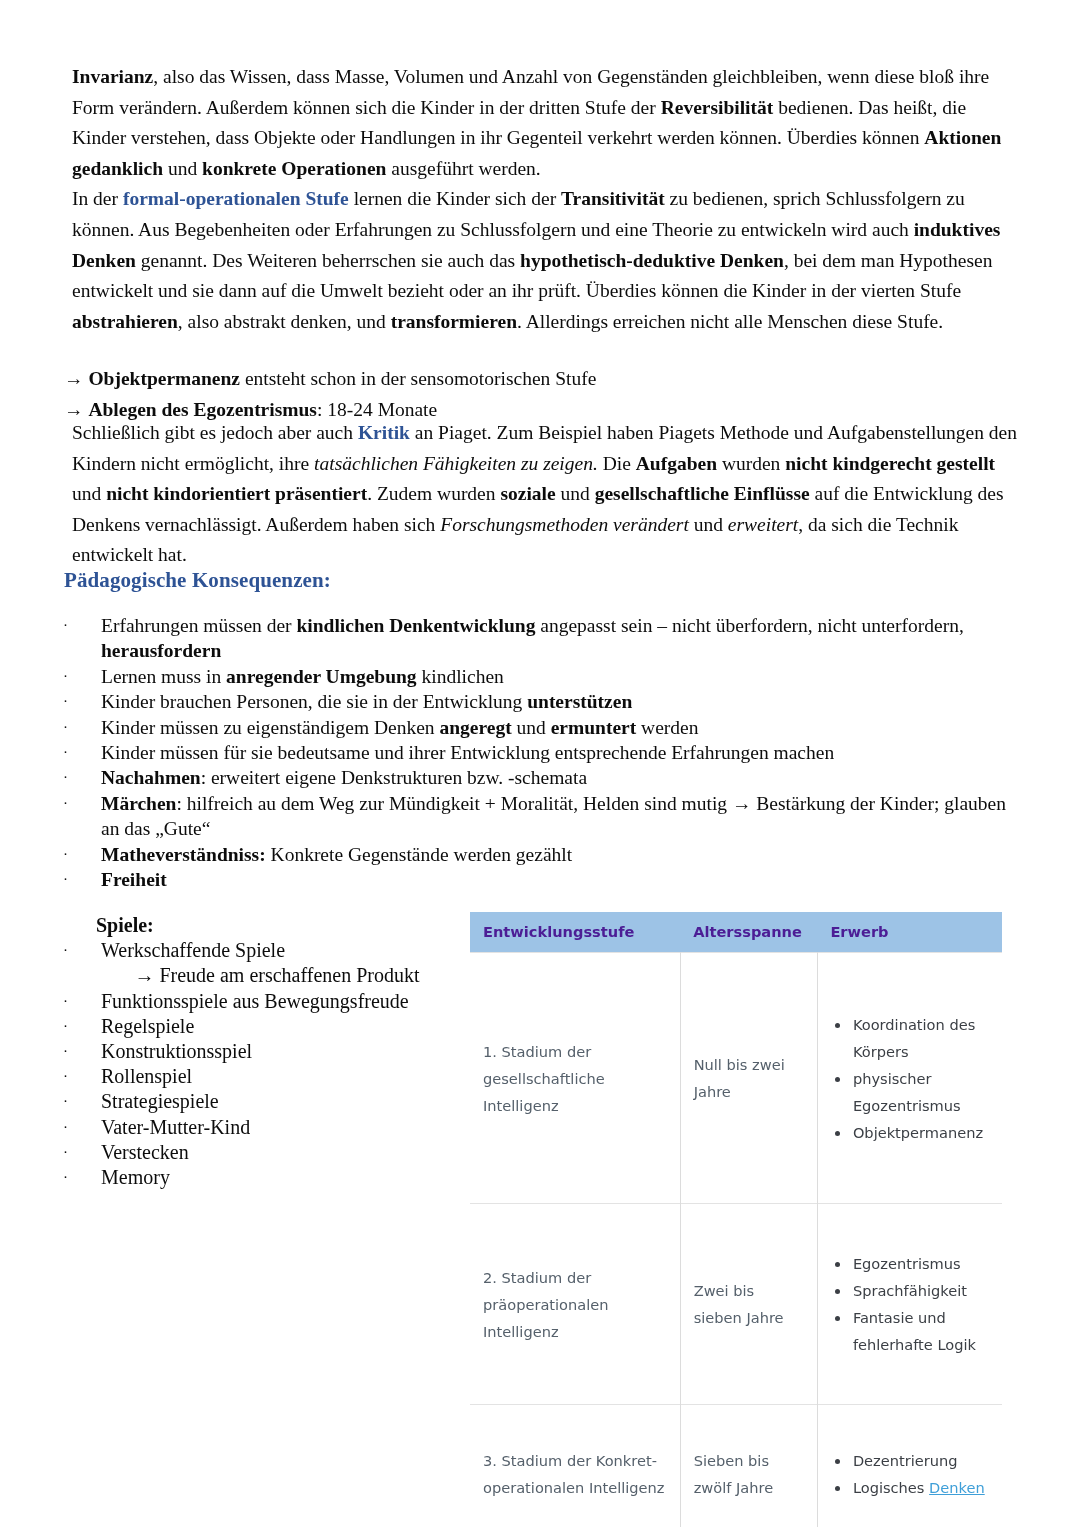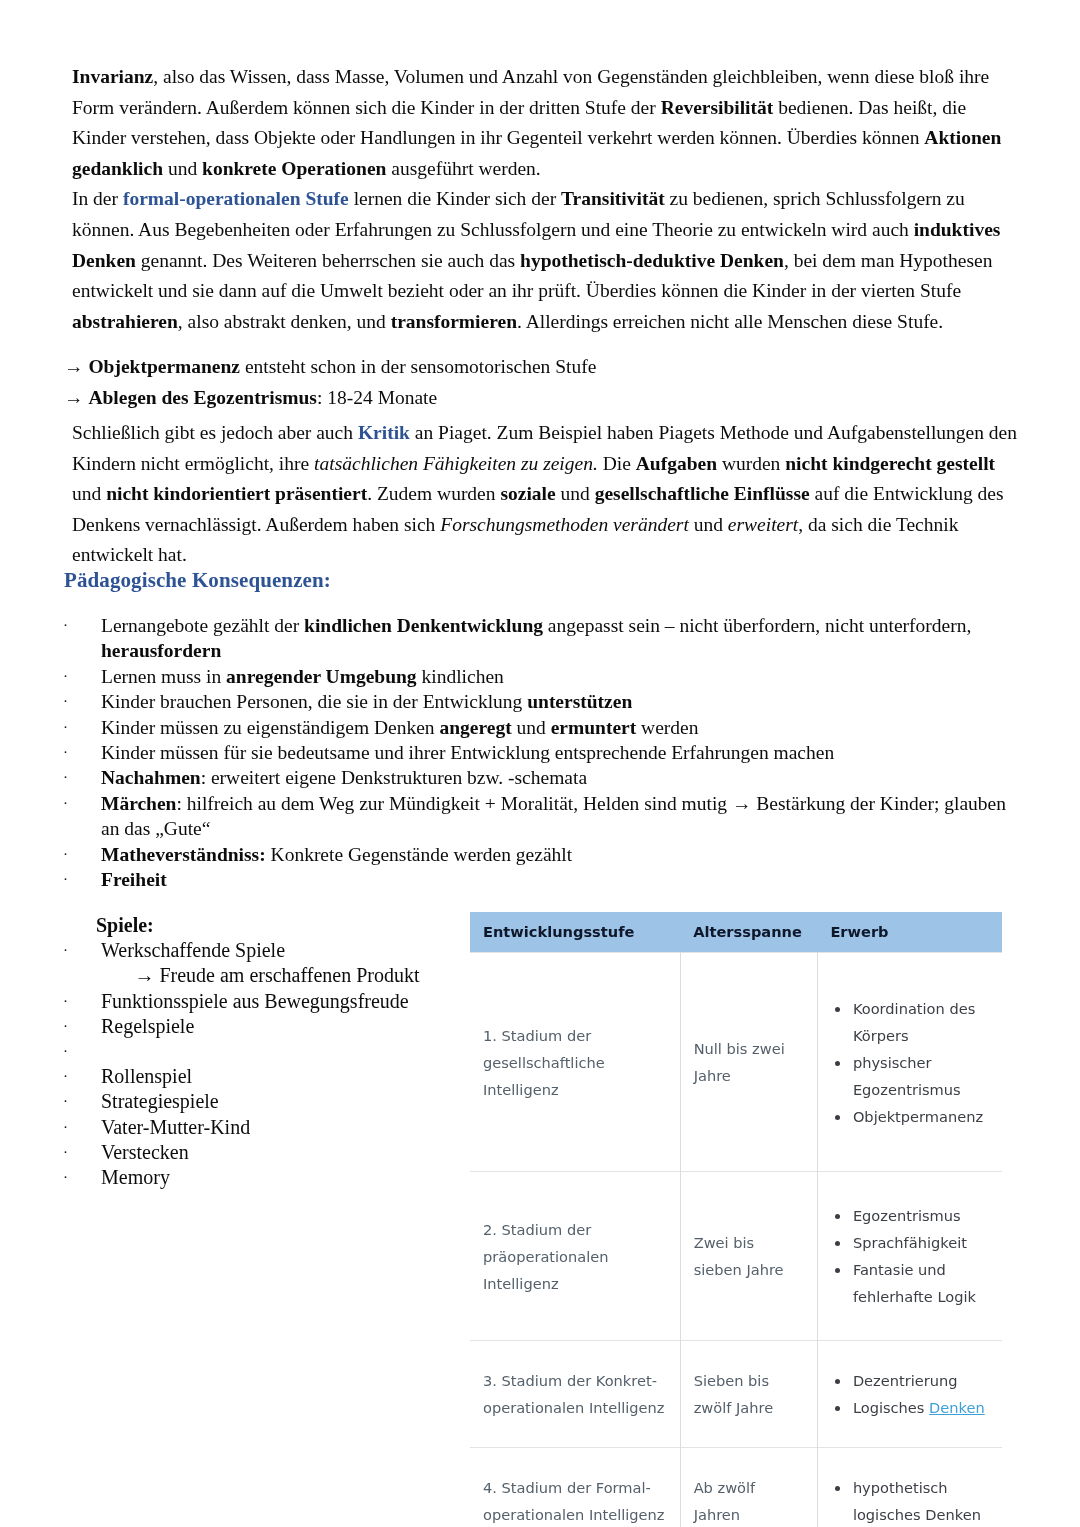--- a/index.html
+++ b/index.html
@@ -31,21 +31,21 @@
   .p2 { top: 418px; }
 
   b, strong { font-weight: bold; }
   i, em { font-style: italic; }
   .blue { color: #2e5395; font-weight: bold; }
 
   
   .arrows {
     position: absolute;
     left: 64px;
-    top: 352px;
+    top: 364px;
     width: 952px;
     font-size: 19.5px;
     line-height: 30.6px;
     color: #0c0c0c;
   }
   .arrow-line { white-space: nowrap; }
 
   
   .section-heading {
     position: absolute;
@@ -123,32 +123,32 @@
     left: 470px;
     top: 912px;
     width: 532px;
     border-collapse: collapse;
     font-family: "DejaVu Sans", "Liberation Sans", sans-serif;
     font-size: 14.6px;
     background: #ffffff;
   }
   .stage-table th {
     background: #9dc3e6;
-    color: #0f172a;
+    color: #4c1d95;
     font-weight: bold;
     text-align: left;
     padding: 11px 13px 12px 13px;
     font-size: 14.6px;
     border: none;
     vertical-align: middle;
   }
   .stage-table td {
     border-top: 1px solid #e3e3e3;
     border-right: 1px solid #dcdcdc;
-    padding: 14px 13px;
+    padding: 30px 13px;
     vertical-align: middle;
     color: #55606b;
     line-height: 27px;
   }
   .stage-table td:last-child { border-right: none; }
   .stage-table th.col-stage { width: 200px; }
   .stage-table th.col-age   { width: 130px; }
   .stage-table th.col-acq   { width: 202px; }
 
   .cell-list {
@@ -182,21 +182,21 @@
       <div class="arrow-line"><span>→ </span><b>Ablegen des Egozentrismus</b><span>: 18-24 Monate</span></div>
     </div>
 
   <div class="prose p2" id="para2"><span>Schließlich gibt es jedoch aber auch </span><span class="blue">Kritik</span><span> an Piaget. Zum Beispiel haben Piagets Methode und Aufgabenstellungen den Kindern nicht ermöglicht, ihre </span><i>tatsächlichen Fähigkeiten zu zeigen.</i><span> Die </span><b>Aufgaben</b><span> wurden </span><b>nicht kindgerecht gestellt</b><span> und </span><b>nicht kindorientiert präsentiert</b><span>. Zudem wurden </span><b>soziale</b><span> und </span><b>gesellschaftliche Einflüsse</b><span> auf die Entwicklung des Denkens vernachlässigt. Außerdem haben sich </span><i>Forschungsmethoden verändert</i><span> und </span><i>erweitert</i><span>, da sich die Technik entwickelt hat.</span></div>
 
   <div class="section-heading">Pädagogische Konsequenzen:</div>
 
   <div class="ped-list" id="pedList">
       <div class="ped-item">
         <div class="ped-bullet">·</div>
-        <div class="ped-text"><span>Lernangebote gezählt der </span><b>kindlichen Denkentwicklung</b><span> angepasst sein – nicht überfordern, nicht unterfordern, </span><b>herausfordern</b></div>
+        <div class="ped-text"><span>Erfahrungen müssen der </span><b>kindlichen Denkentwicklung</b><span> angepasst sein – nicht überfordern, nicht unterfordern, </span><b>herausfordern</b></div>
       </div>
       <div class="ped-item">
         <div class="ped-bullet">·</div>
         <div class="ped-text"><span>Lernen muss in </span><b>anregender Umgebung</b><span> kindlichen</span></div>
       </div>
       <div class="ped-item">
         <div class="ped-bullet">·</div>
         <div class="ped-text"><span>Kinder brauchen Personen, die sie in der Entwicklung </span><b>unterstützen</b></div>
       </div>
       <div class="ped-item">
@@ -236,20 +236,21 @@
         <div class="spiele-item">
           <div class="spiele-bullet">·</div>
           <div class="spiele-text">Funktionsspiele aus Bewegungsfreude</div>
         </div>
         <div class="spiele-item">
           <div class="spiele-bullet">·</div>
           <div class="spiele-text">Regelspiele</div>
         </div>
         <div class="spiele-item">
           <div class="spiele-bullet">·</div>
+          <div class="spiele-text">Konstruktionsspiel</div>
         </div>
         <div class="spiele-item">
           <div class="spiele-bullet">·</div>
           <div class="spiele-text">Rollenspiel</div>
         </div>
         <div class="spiele-item">
           <div class="spiele-bullet">·</div>
           <div class="spiele-text">Strategiespiele</div>
         </div>
         <div class="spiele-item">

